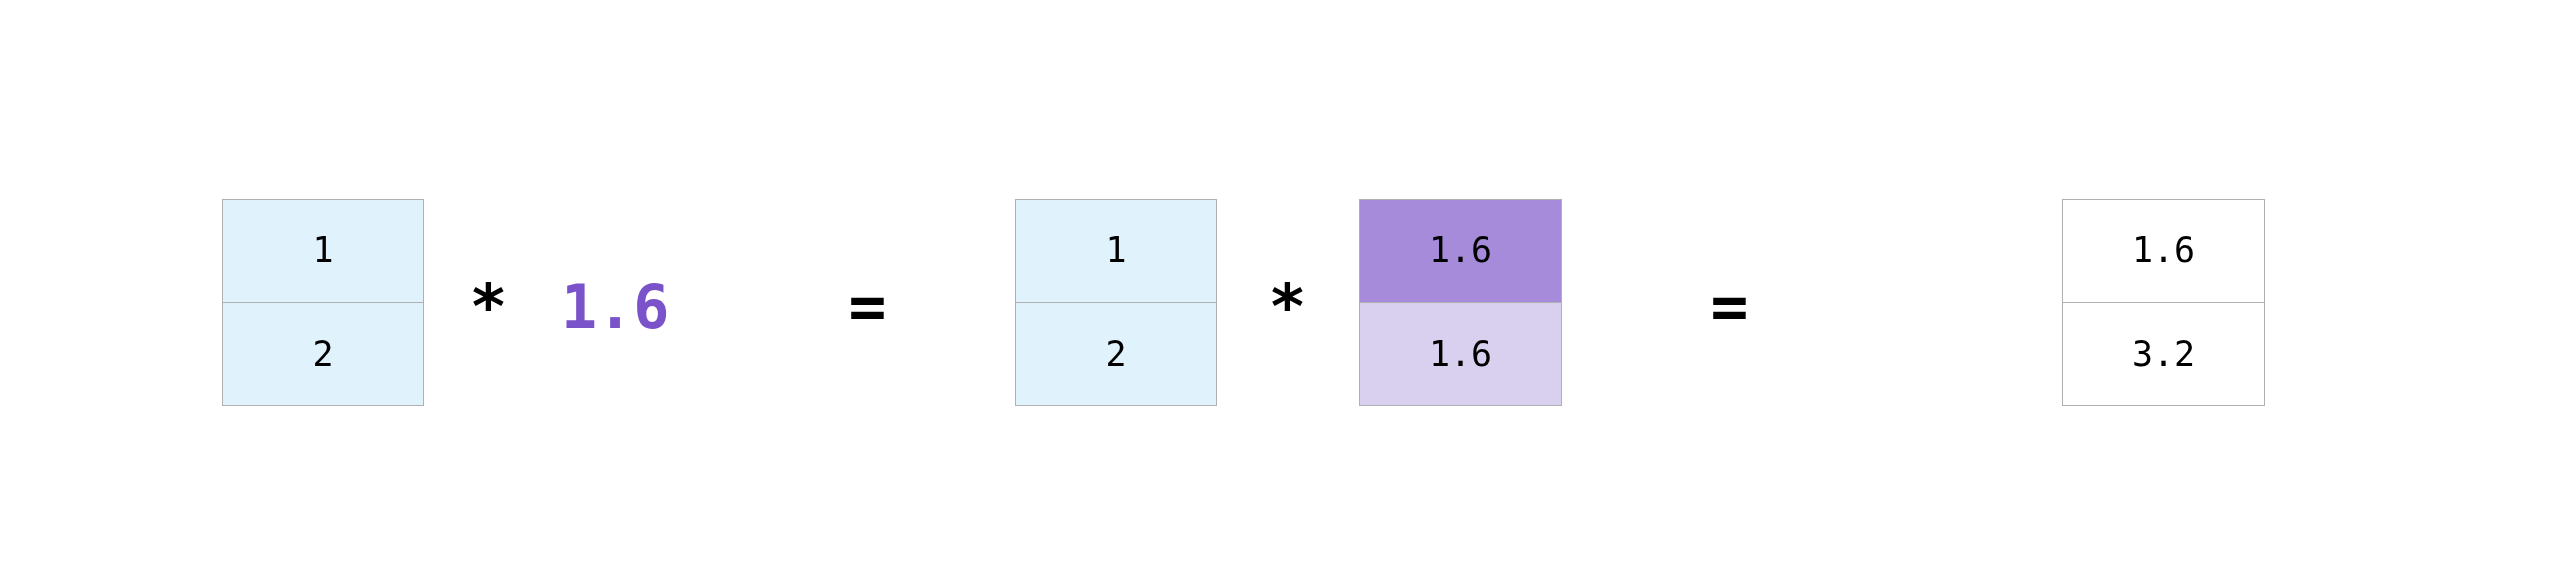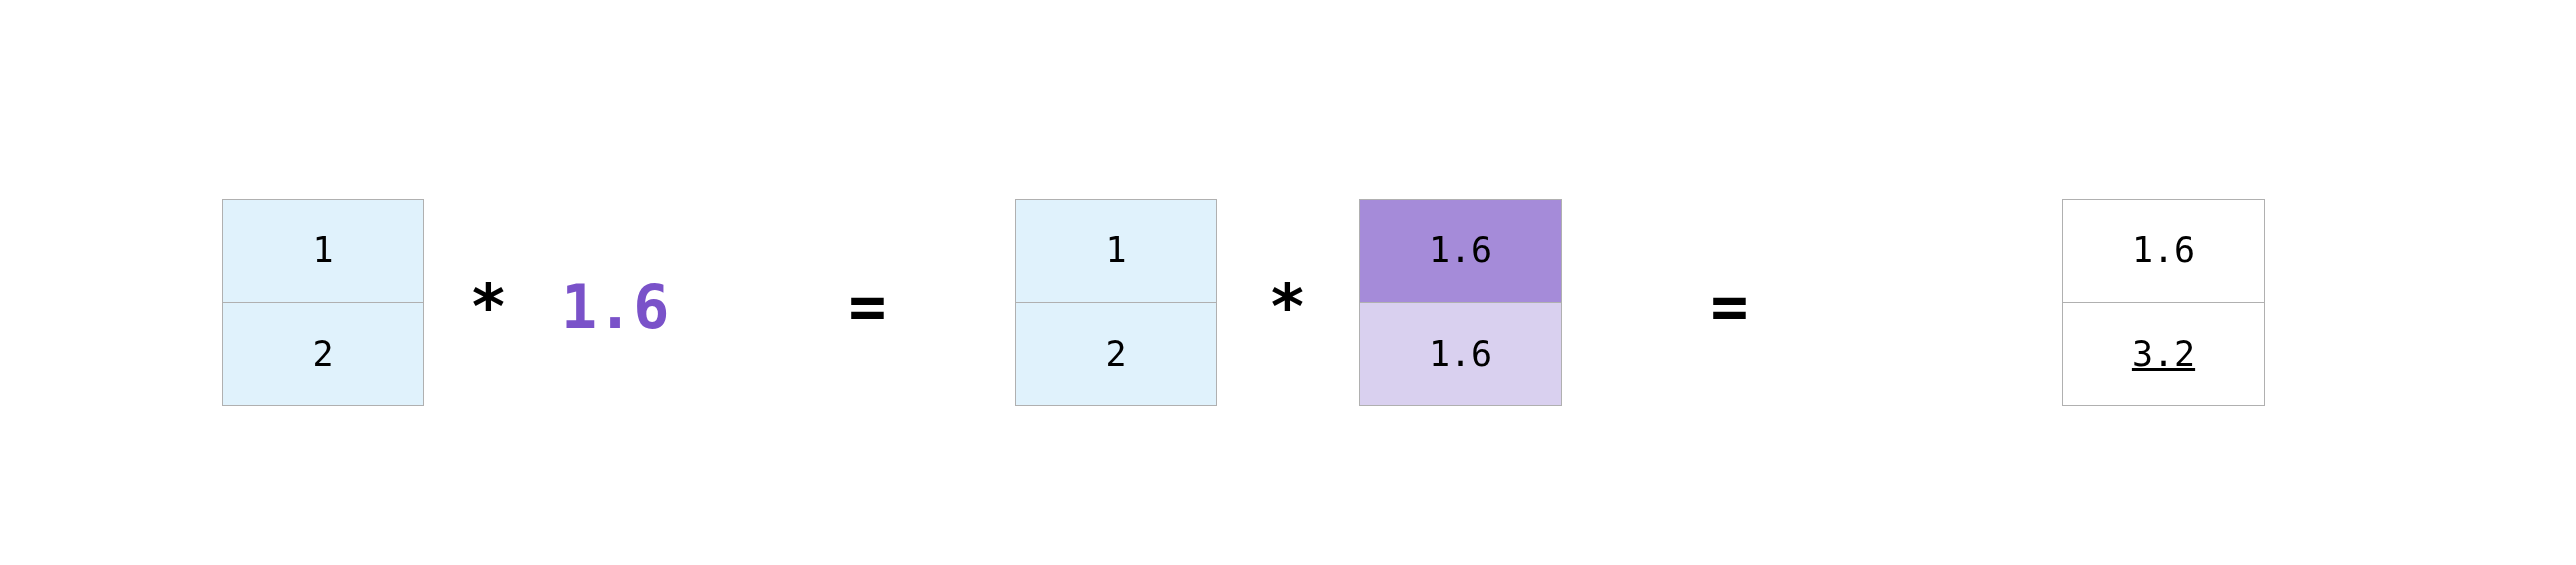--- a/index.html
+++ b/index.html
@@ -98,17 +98,17 @@
 
   <div class="matrix" style="left:1359px; top:199px; width:203px; height:207px;">
     <div class="cell" style="background:#a58bd9; height:104px;">1.6</div>
     <div class="cell" style="background:#d9d0ef; height:104px;">1.6</div>
   </div>
 
   <div class="op op-equals" style="left:1706px; top:273px; width:47px; height:66px;">=</div>
 
   <div class="matrix" style="left:2062px; top:199px; width:203px; height:207px;">
     <div class="cell" style="background:#ffffff; height:104px;">1.6</div>
-    <div class="cell" style="background:#ffffff; height:104px;text-decoration:underline;">3.2</div>
+    <div class="cell" style="background:#ffffff; height:104px;">3.2</div>
   </div>
 
 </div>
 
 
 </body></html>

